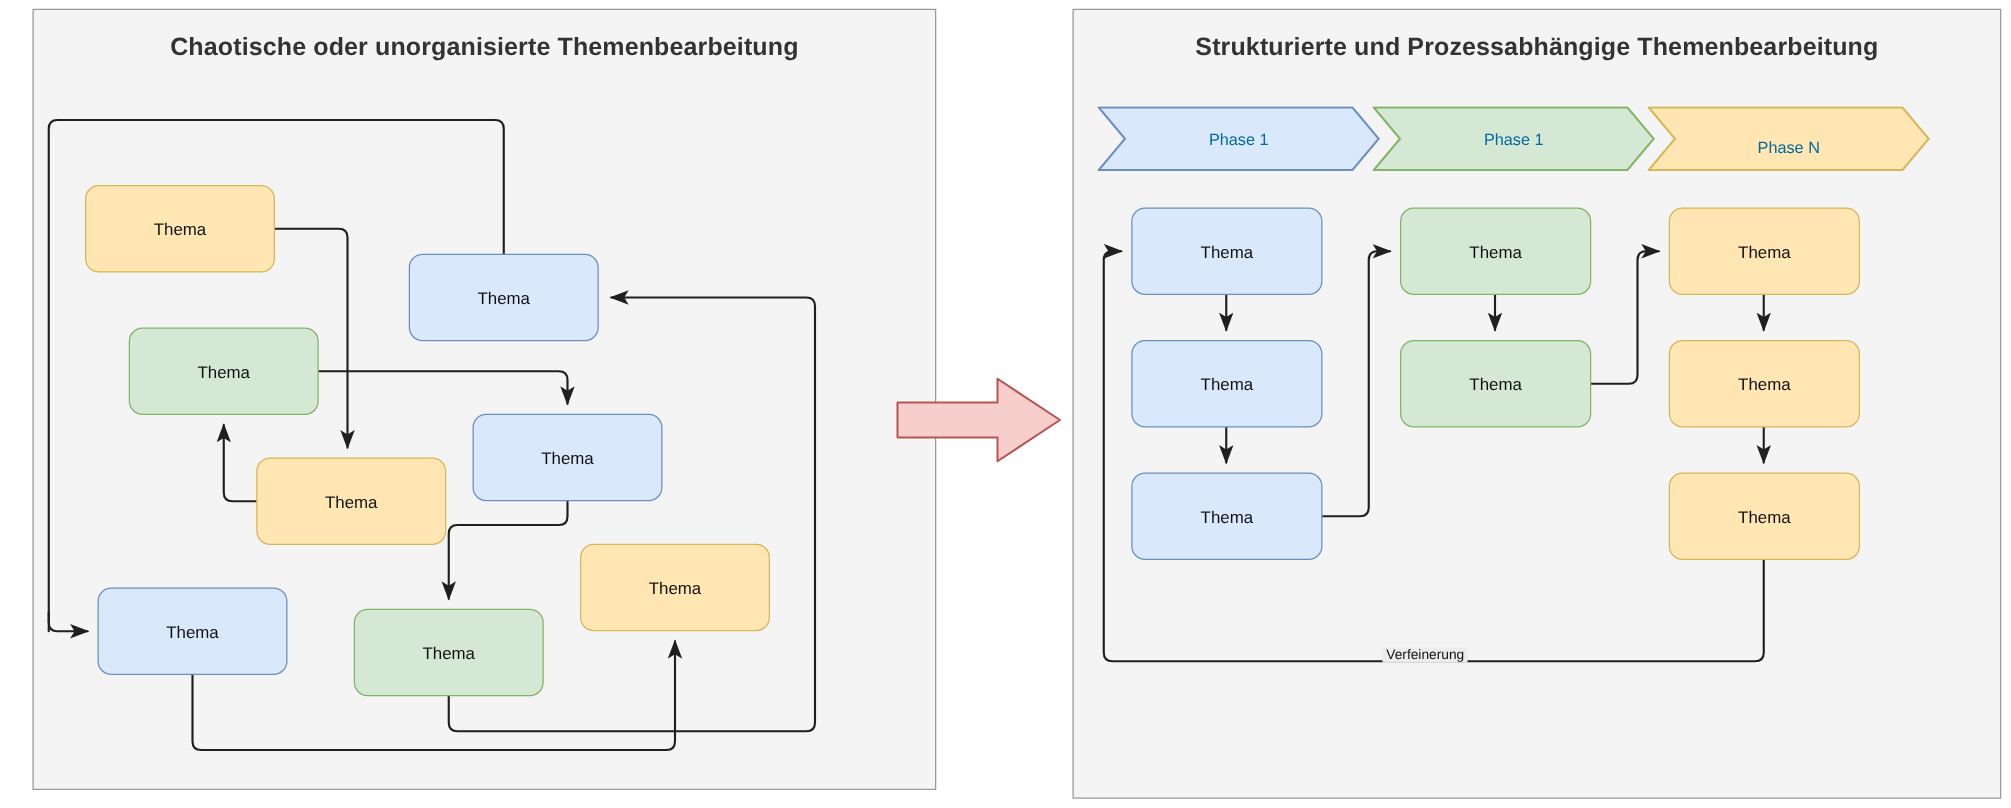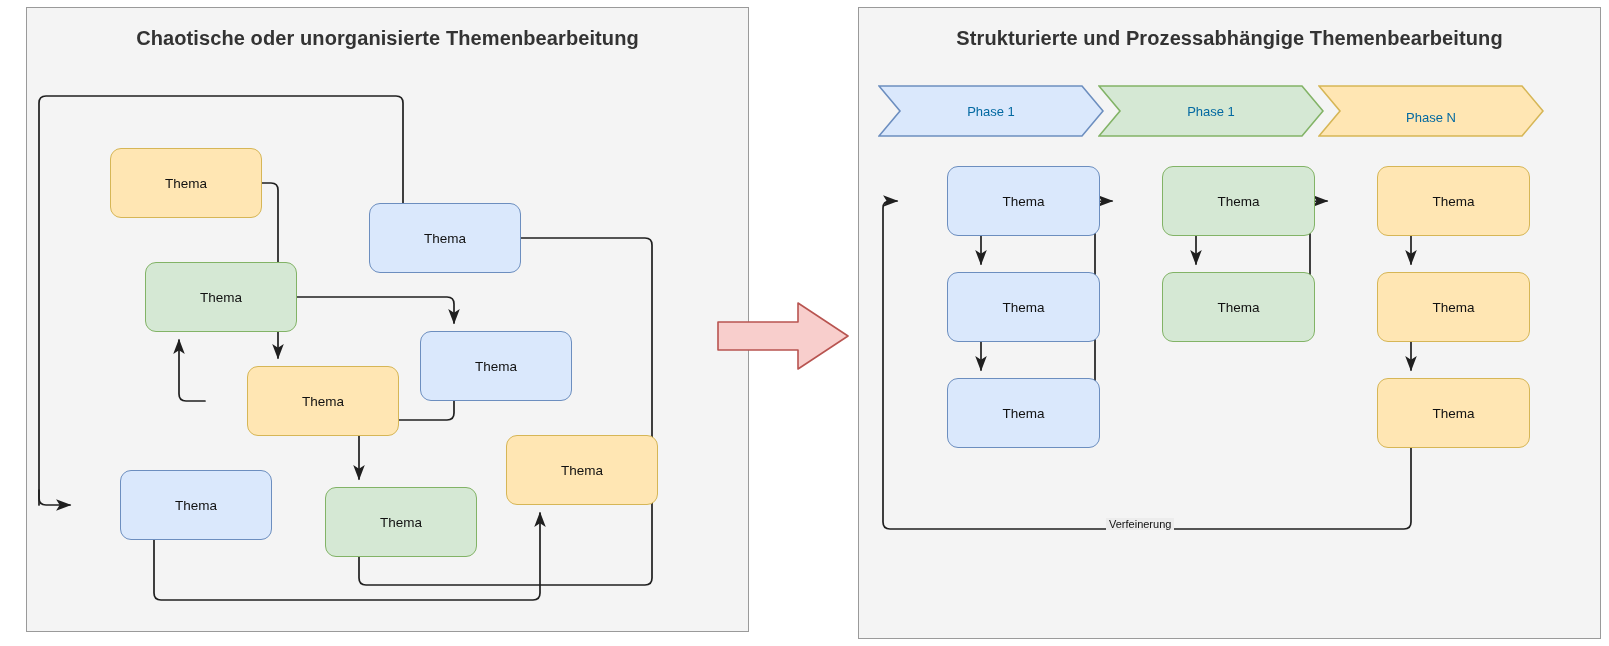--- a/index.html
+++ b/index.html
@@ -52,21 +52,20 @@
     position: absolute;
     box-sizing: border-box;
     border-radius: 11px;
     border-width: 1.4px;
     border-style: solid;
     display: flex;
     align-items: center;
     justify-content: center;
     font-size: 13.5px;
     color: #111111;
-    margin-left: 42px;
   }
   .n-blue   { background: #dae8fc; border-color: #6c8ebf; }
   .n-green  { background: #d5e8d4; border-color: #82b366; }
   .n-yellow { background: #ffe6b3; border-color: #d6b656; }
 
   .chev {
     position: absolute;
     box-sizing: border-box;
     display: flex;
     align-items: center;

